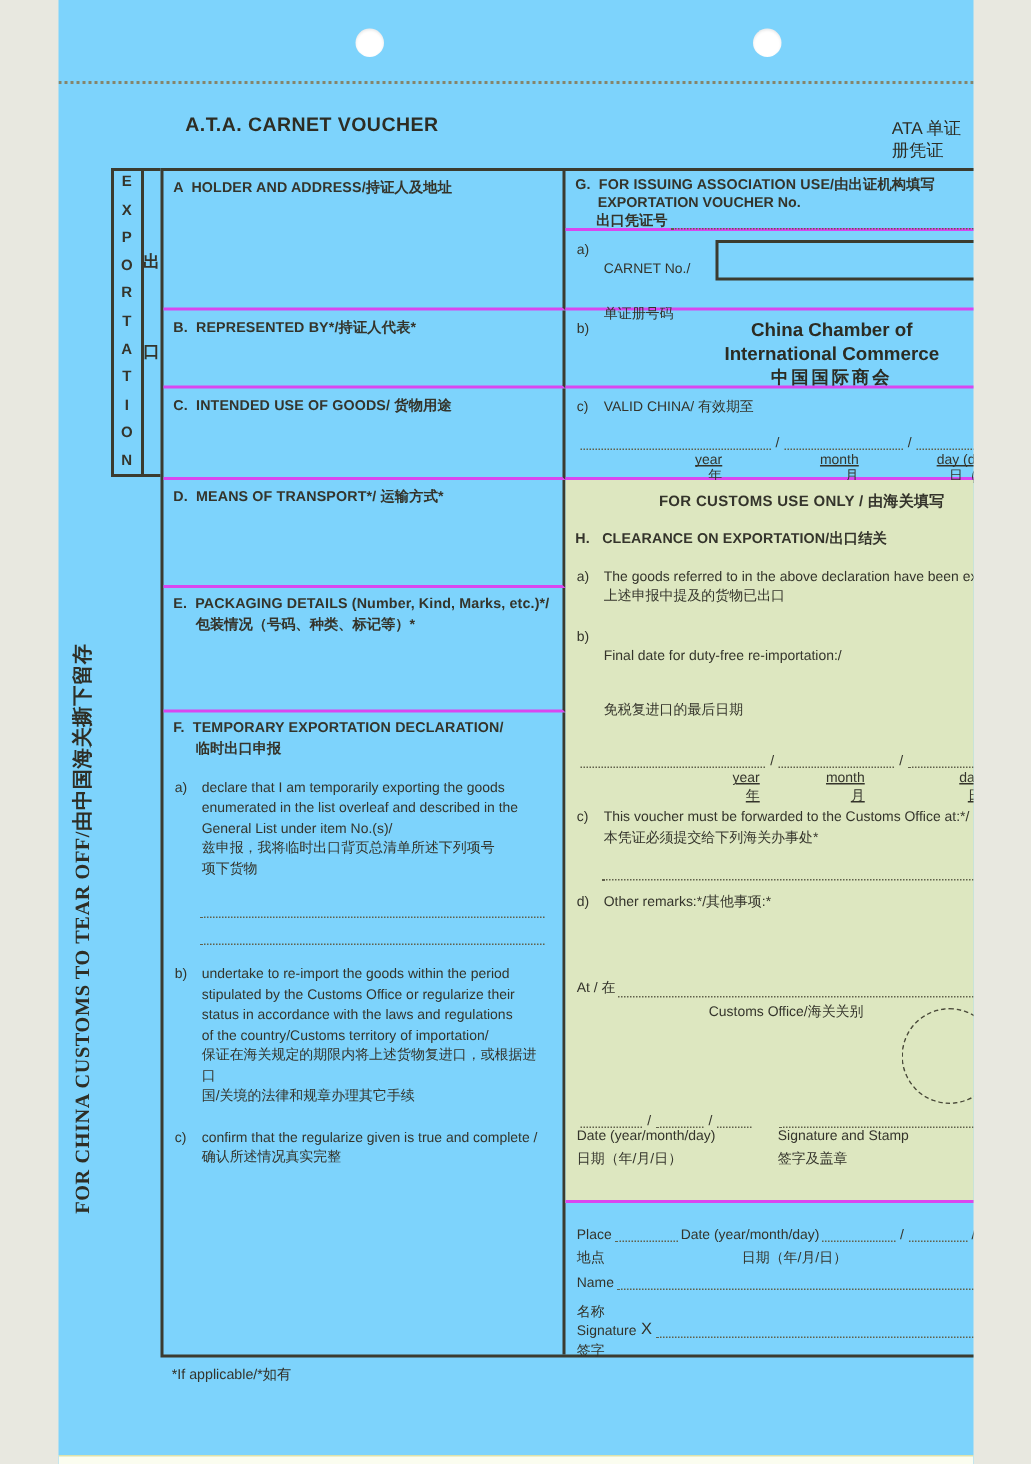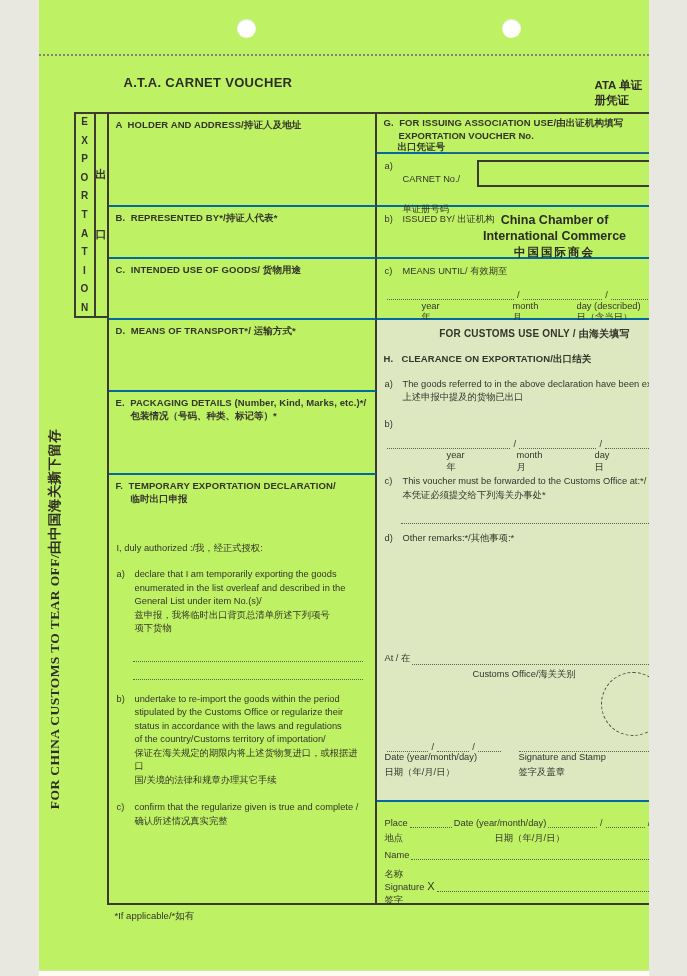--- a/index.html
+++ b/index.html
@@ -1,27 +1,27 @@
 <!DOCTYPE html>
 <html><head>
 <meta charset="utf-8">
 <style>
   html,body { margin:0; padding:0; background:#e8e8e0; }
   .page {
     position:relative; width:610px; height:976px; margin:0 auto;
-    background:#bef264; overflow:hidden;
+    background:#7dd3fc; overflow:hidden;
     font-family:"Liberation Sans", sans-serif; color:#34342b;
   }
   .hole { position:absolute; width:19px; height:19px; border-radius:50%; background:#ffffff;
           box-shadow: inset 0 1px 2px rgba(0,0,0,0.10); }
   .perforation { position:absolute; left:0; right:0; top:54px; border-top:2px dotted #85856c; }
   .page-bottom-edge { position:absolute; left:0; right:0; bottom:0; height:5px; background:#fbfdf0; border-top:1px solid #dde2ab; }
 
   .title { position:absolute; top:75px; left:85px; font-size:13px; font-weight:bold; letter-spacing:.3px; color:#2d2d24; }
-  .title-cn { position:absolute; top:78px; left:556px; font-size:11.5px; font-weight:bold; color:#2d2d24; }
+  .title-cn { position:absolute; top:78px; left:556px; font-size:11.5px; font-weight:normal; color:#2d2d24; }
 
   .tearoff {
     position:absolute; top:908px; left:7px; width:578px;
     transform-origin:0 0; transform:rotate(-90deg);
     font-family:"Liberation Serif", serif; font-weight:bold; font-size:13.5px;
     letter-spacing:.4px; text-align:center; color:#2e2e25; white-space:nowrap;
   }
 
   .strip { position:absolute; left:35px; top:112px; width:33px; height:206px;
            border:2px solid #3b3b2f; border-right:none; box-sizing:border-box; display:flex; }
@@ -30,41 +30,41 @@
                    align-items:center; padding:3px 0; font-size:10px; font-weight:bold; line-height:1; }
   .strip-cn { flex:1; position:relative; font-size:11px; font-weight:bold; }
   .strip-cn .cn1 { position:absolute; top:26%; left:0; right:0; text-align:center; }
   .strip-cn .cn2 { position:absolute; top:56%; left:0; right:0; text-align:center; }
 
   .form { position:absolute; left:68px; top:112px; width:588px; height:793px;
           border:2px solid #3b3b2f; box-sizing:border-box; }
   .cell { position:absolute; box-sizing:border-box; }
   .lcol { left:0; width:268px; border-right:2px solid #3b3b2f; }
   .rcol { left:268px; width:316px; }
-  .bb { border-bottom:2px solid #0369a1; }
+  .bb { border-bottom:2px solid #d946ef; }
 
   .sec-label { font-size:9.5px; font-weight:bold; padding:5px 7px 0 7px; white-space:pre-wrap; letter-spacing:.1px; }
   .sec-sub   { font-size:9.5px; font-weight:bold; padding:2px 7px 0 22px; white-space:pre-wrap; }
   .item { display:flex; gap:5px; padding:0 8px; font-size:9.3px; line-height:1.45; }
   .item .marker { flex:none; width:13px; }
   .item .body { flex:1; white-space:pre-line; }
 
   .dots { flex:1; border-bottom:1.6px dotted #61614b; height:9px; margin:0 2px; min-width:10px; }
   .dotrow { display:flex; align-items:flex-end; font-size:9.3px; }
   .slash { flex:none; padding:0 1px; }
 
   .carnet-box { position:absolute; left:100px; top:6px; width:202px; height:27px;
                 border:2px solid #3b3b2f; box-sizing:border-box; background:transparent; }
 
   .org { text-align:center; font-weight:bold; color:#2c2c23; padding-top:5px; padding-left:40px; line-height:1.3; }
   .org .l1, .org .l2 { font-size:12.5px; }
   .org .l3 { font-size:11.5px; letter-spacing:2px; }
 
   .ymd { position:relative; height:22px; font-size:9.3px; }
-  .ymd span { position:absolute; text-align:left; }
+  .ymd span { position:absolute; text-align:right;text-decoration:underline; }
 
   .customs-bg { background:#dde7c0; }
   .customs-header { text-align:center; font-weight:bold; font-size:10px; padding-top:7px; letter-spacing:.2px; }
 
   .stamp-circle { position:absolute; left:224px; top:352px; width:62px; height:62px;
                   border:1.6px dashed #4a4a3a; border-radius:50%; }
 
   .abslabel { position:absolute; font-size:9.3px; white-space:nowrap; }
 
   .footnote { position:absolute; left:76px; top:910px; font-size:9.5px; }
@@ -123,23 +123,20 @@
     </div>
 
     <div class="cell lcol bb" style="top:206px; height:72px;">
       <div class="sec-label">D.  MEANS OF TRANSPORT*/ 运输方式*</div>
     </div>
 
     <div class="cell lcol" style="top:361px; height:428px;">
       <div class="sec-label">F.  TEMPORARY EXPORTATION DECLARATION/</div>
       <div class="sec-sub">临时出口申报</div>
 
-      <div class="item" style="margin-top:36px;">
-        <div class="body">I, duly authorized :/我，经正式授权:</div>
-      </div>
 
       <div class="item" style="margin-top:13px;">
         <div class="marker">a)</div>
         <div class="body">declare that I am temporarily exporting the goods
 enumerated in the list overleaf and described in the
 General List under item No.(s)/
 兹申报，我将临时出口背页总清单所述下列项号
 项下货物</div>
       </div>
 
@@ -183,33 +180,32 @@
           <div>CARNET No./</div>
           <div style="margin-top:3px;">单证册号码</div>
         </div>
       </div>
       <div class="carnet-box"></div>
     </div>
 
     <div class="cell rcol bb" style="top:93px; height:52px;">
       <div class="item" style="position:absolute; top:6px; left:0; right:0;">
         <div class="marker">b)</div>
-        <div class="body">ISSUED BY/ 出证机构</div>
       </div>
       <div class="org">
         <div class="l1">China Chamber of</div>
         <div class="l2">International Commerce</div>
         <div class="l3">中国国际商会</div>
       </div>
     </div>
 
     <div class="cell rcol bb" style="top:145px; height:61px;">
       <div class="item" style="margin-top:6px;">
         <div class="marker">c)</div>
-        <div class="body">MEANS UNTIL/ 有效期至</div>
+        <div class="body">VALID CHINA/ 有效期至</div>
       </div>
       <div class="dotrow" style="margin:12px 8px 0 8px;">
         <span class="dots" style="flex:1.6;"></span>
         <span class="slash">/</span>
         <span class="dots"></span>
         <span class="slash">/</span>
         <span class="dots" style="flex:0.9;"></span>
       </div>
       <div class="ymd">
         <span style="left:45px; top:1px; width:60px;">year</span>
@@ -226,20 +222,24 @@
       <div class="sec-label" style="margin-top:7px;">H.   CLEARANCE ON EXPORTATION/出口结关</div>
 
       <div class="item" style="margin-top:12px;">
         <div class="marker">a)</div>
         <div class="body">The goods referred to in the above declaration have been exported/
 上述申报中提及的货物已出口</div>
       </div>
 
       <div class="item" style="margin-top:13px;">
         <div class="marker">b)</div>
+        <div class="body">
+          <div>Final date for duty-free re-importation:/</div>
+          <div style="margin-top:9px;">免税复进口的最后日期</div>
+        </div>
       </div>
       <div class="dotrow" style="margin:8px 8px 0 8px;">
         <span class="dots" style="flex:1.6;"></span>
         <span class="slash">/</span>
         <span class="dots"></span>
         <span class="slash">/</span>
         <span class="dots"></span>
       </div>
       <div class="ymd">
         <span style="left:70px; top:1px; width:60px;">year</span>

